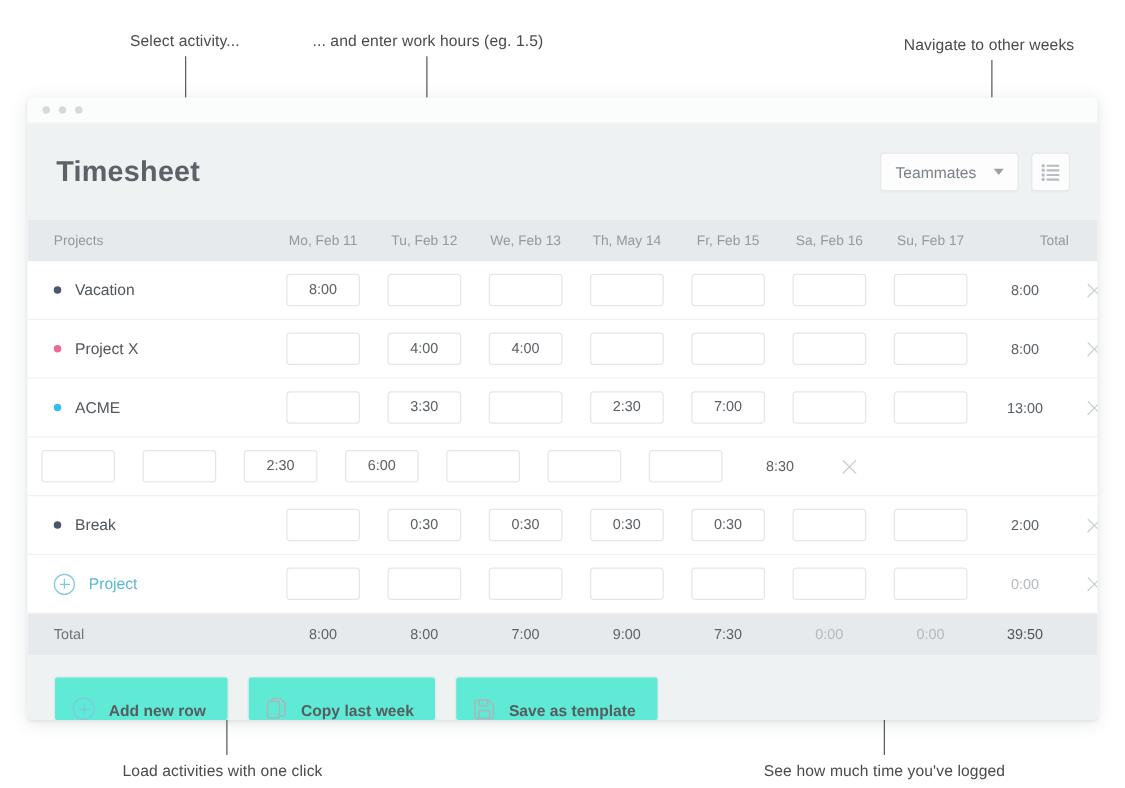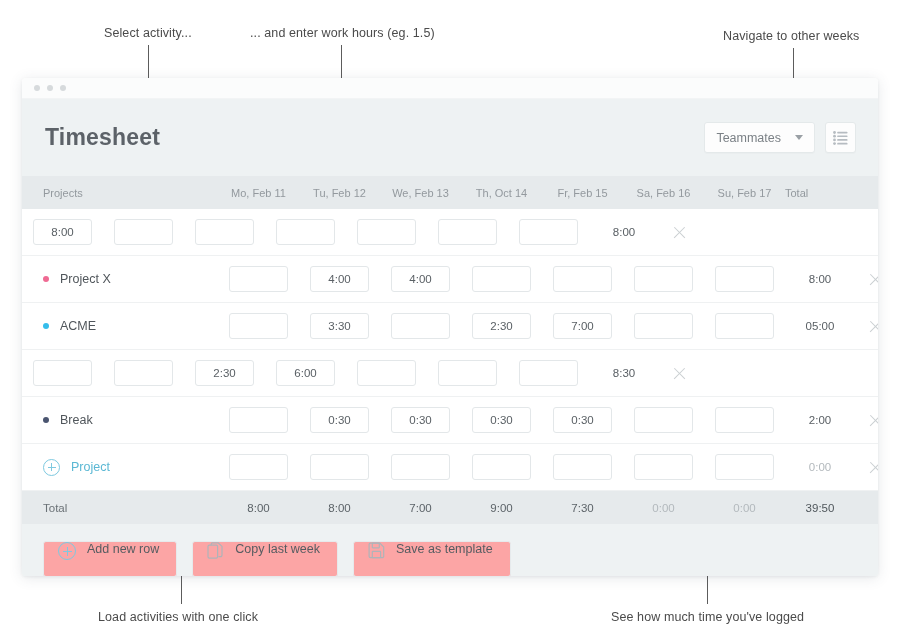--- a/index.html
+++ b/index.html
@@ -130,21 +130,21 @@
     display: flex;
     align-items: center;
     gap: 11px;
     flex: none;
   }
   .c-day { width: 81px; flex: none; display: flex; justify-content: center; }
   .c-total { width: 70px; flex: none; text-align: center; }
   .c-x { width: 40px; flex: none; display: flex; justify-content: center; }
 
   .thead .c-proj { justify-content: flex-start; }
-  .thead .c-day, .thead .c-total { justify-content: center; text-align: left; }
+  .thead .c-day, .thead .c-total { justify-content: center; text-align: right; }
 
   .pdot { width: 6px; height: 6px; border-radius: 50%; flex: none; }
   .pname { color: #50565b; font-size: 12.5px; }
 
   .cell-input {
     width: 59px; height: 26px;
     border: 1px solid #e3e7e9;
     border-radius: 3px;
     background: #fff;
     text-align: center;
@@ -193,31 +193,32 @@
   .grand { color: #4f565b; font-weight: 400; }
 
   
   .actionbar {
     display: flex;
     gap: 15px;
     padding: 17px 0 0 21px;
     background: #eef2f3;
   }
   .abtn {
-    background: #fca5a5;
+    background: #5eead4;
     border: 1px solid #e6eaec;
     border-radius: 3px;
     height: 36px;
     display: flex;
-    align-items: flex-start;
+    align-items: flex-end;
     gap: 11px;
     padding: 0 17px 0 14px;
     font-size: 12.5px;
     color: #565c61;
     box-shadow: 0 1px 1px rgba(0,0,0,.02);
+    font-weight: bold;
   }
   .abtn .plus-circle { width: 18px; height: 18px; }
   .abtn .plus-circle:before { left: 3.7px; top: 7.8px; width: 9px; }
   .abtn .plus-circle:after { top: 3.7px; left: 7.8px; height: 9px; }
 
   svg { display: block; }
 </style>
 </head>
 <body>
 
@@ -284,30 +285,34 @@
         </div>
       </div>
 
       <div class="table">
 
         <div class="trow thead">
           <div class="c-proj">Projects</div>
           <div class="c-day">Mo, Feb 11</div>
           <div class="c-day">Tu, Feb 12</div>
           <div class="c-day">We, Feb 13</div>
-          <div class="c-day">Th, Oct 14</div>
+          <div class="c-day">Th, May 14</div>
           <div class="c-day">Fr, Feb 15</div>
           <div class="c-day">Sa, Feb 16</div>
           <div class="c-day">Su, Feb 17</div>
           <div class="c-total">Total</div>
           <div class="c-x"></div>
         </div>
 
         <div id="rows-host">
             <div class="trow">
+              <div class="c-proj">
+                <span class="pdot" style="background: rgb(74, 85, 112);"></span>
+                <span class="pname">Vacation</span>
+              </div>
               <div class="c-day">
                 <input class="cell-input" type="text" value="8:00" style="">
               </div>
               <div class="c-day">
                 <input class="cell-input" type="text" style="">
               </div>
               <div class="c-day">
                 <input class="cell-input" type="text" style="">
               </div>
               <div class="c-day">
@@ -377,21 +382,21 @@
               </div>
               <div class="c-day">
                 <input class="cell-input" type="text" value="7:00" style="">
               </div>
               <div class="c-day">
                 <input class="cell-input" type="text" style="">
               </div>
               <div class="c-day">
                 <input class="cell-input" type="text" style="">
               </div>
-              <div class="c-total"><span class="row-total">05:00</span></div>
+              <div class="c-total"><span class="row-total">13:00</span></div>
               <div class="c-x">
                 <span class="xbtn"></span>
               </div>
             </div>
             <div class="trow">
               <div class="c-day">
                 <input class="cell-input" type="text" style="">
               </div>
               <div class="c-day">
                 <input class="cell-input" type="text" style="">

